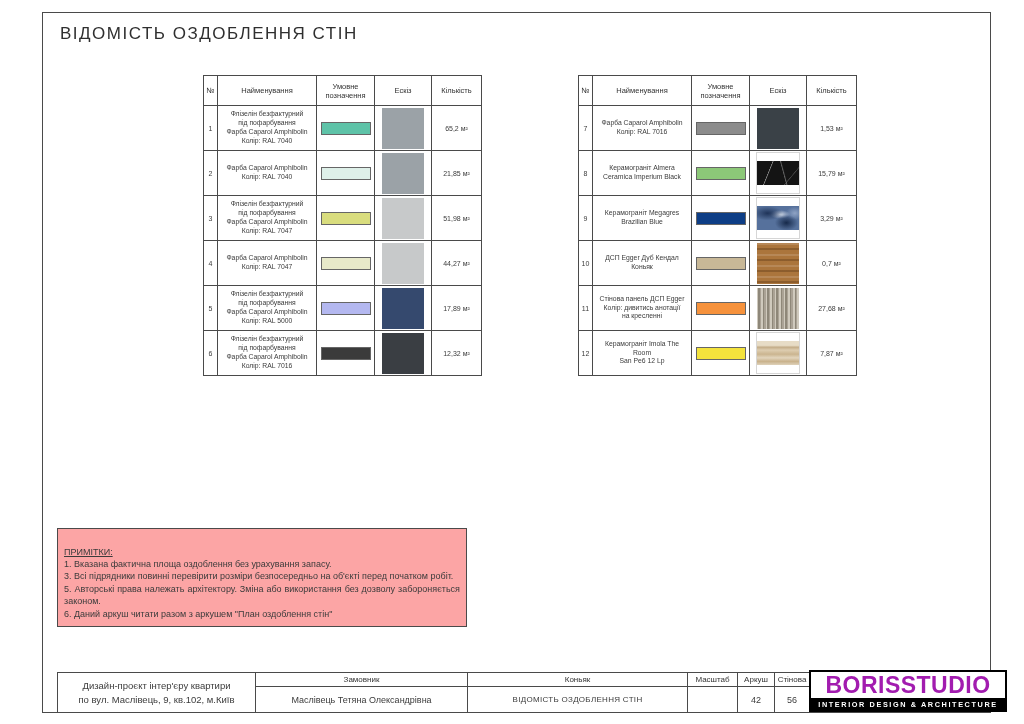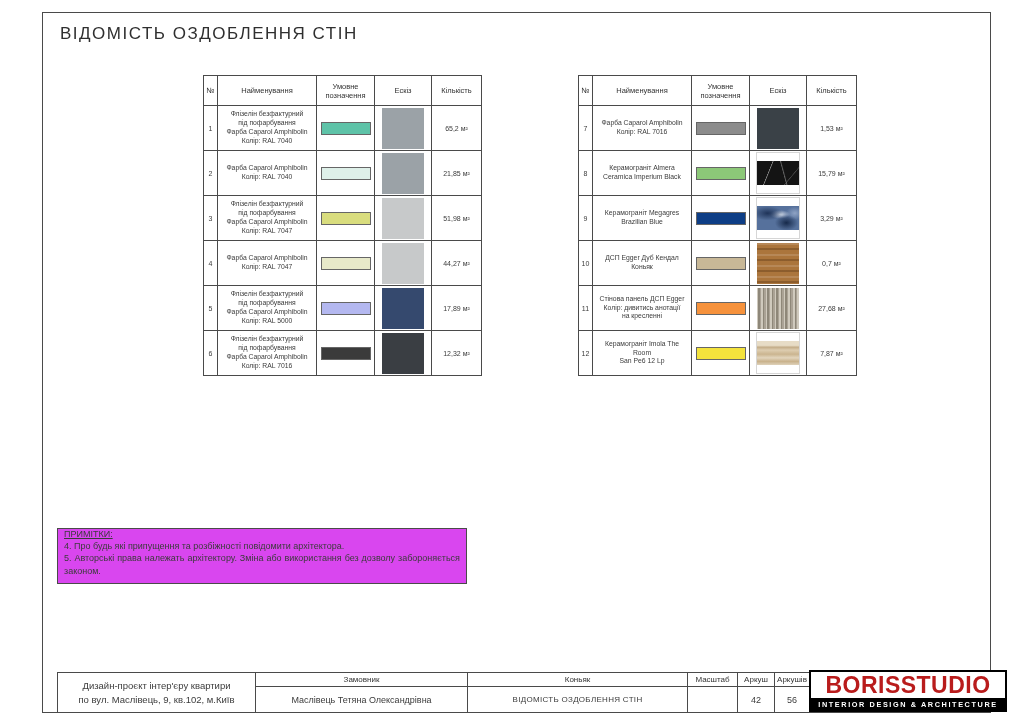--- a/index.html
+++ b/index.html
@@ -45,37 +45,37 @@
   .tex-slats { background-color:#b3ac9f;
     background-image:repeating-linear-gradient(90deg,
       #cfc9bd 0 1.5px, #8e8779 1.5px 3px, #aaa295 3px 4.5px); }
   .tex-stone-beige { background-color:#d9c8ab;
     background-image:linear-gradient(180deg,
       #e7dcc6 0 18%, #c4ad89 26%, #ddcdb0 38%, #cbb590 55%,
       #e2d5bd 70%, #c9b28c 85%, #dfd2ba 100%); }
 
   
   .notes-box { position:absolute; left:57px; top:528px; width:410px;
-    border:1px solid #4a4a4a; padding:0 6px 6px 6px; background:#d946ef; }
+    border:1px solid #4a4a4a; padding:18px 6px 6px 6px; background:#fca5a5; }
   .notes-title { font-size:9px; text-decoration:underline; margin-bottom:1px; }
   .note-line { font-size:9px; line-height:1.38; text-align:justify; }
 
   
   .tblock { position:absolute; left:57px; top:672px; border-collapse:collapse; table-layout:fixed; background:#fff; }
   .tblock td { border:1px solid #4a4a4a; text-align:center; vertical-align:middle; overflow:hidden; }
   .tb-head { height:14px; font-size:8px; color:#333; }
   .tb-val  { height:26px; font-size:9px; }
   .tb-project { font-size:9.5px; line-height:1.45; white-space:pre-line; }
   .tb-stage { font-size:8px; letter-spacing:.3px; }
 
   
   .logo-box { position:absolute; left:809px; top:670px; width:198px; height:42px;
     border:2px solid #000; background:#fff; display:flex; flex-direction:column; }
   .logo-name { flex:1; display:flex; align-items:center; justify-content:center;
-    font-size:23px; font-weight:bold; letter-spacing:.5px; color:#b91c1c; line-height:1; }
+    font-size:23px; font-weight:bold; letter-spacing:.5px; color:#a21caf; line-height:1; }
   .logo-tagline { height:12px; background:#000; color:#fff; font-size:7.3px;
     letter-spacing:1.6px; display:flex; align-items:center; justify-content:center; font-weight:bold; }
 </style>
 </head>
 <body>
 
 <div class="sheet-frame"></div>
 <div class="sheet-title">ВІДОМІСТЬ ОЗДОБЛЕННЯ СТІН</div>
 
 <table class="mtable left">
@@ -270,43 +270,45 @@
           </span>
         </td>
     <td class="c-qty">7,87 м²</td>
   </tr>
     </tbody>
 </table>
 
 <div class="notes-box">
   <div class="notes-title">ПРИМІТКИ:</div>
   <div id="notes-list">
-      <div class="note-line">4. Про будь які припущення та розбіжності повідомити архітектора.</div>
+      <div class="note-line">1.  Вказана фактична площа оздоблення без урахування запасу.</div>
+      <div class="note-line">3. Всі підрядники повинні перевірити розміри безпосередньо на об'єкті перед початком робіт.</div>
       <div class="note-line">5. Авторські права належать архітектору. Зміна або використання без дозволу забороняється законом.</div>
+      <div class="note-line">6. Даний аркуш читати разом з аркушем "План оздоблення стін"</div>
     </div>
 </div>
 
 <table class="tblock">
   <colgroup>
       <col style="width:198px">
       <col style="width:212px">
       <col style="width:220px">
       <col style="width:50px">
       <col style="width:37px">
       <col style="width:35px">
     </colgroup>
   <tbody>
       <tr>
     <td rowspan="2" class="tb-project">Дизайн-проєкт інтер'єру квартири
 по вул. Маслівець, 9, кв.102, м.Київ</td>
     <td class="tb-head">Замовник</td>
     <td class="tb-head">Коньяк</td>
     <td class="tb-head">Масштаб</td>
     <td class="tb-head">Аркуш</td>
-    <td class="tb-head">Аркушів</td>
+    <td class="tb-head">Стінова</td>
   </tr>
   <tr>
     <td class="tb-val">Маслівець Тетяна Олександрівна</td>
     <td class="tb-val tb-stage">ВІДОМІСТЬ ОЗДОБЛЕННЯ СТІН</td>
     <td class="tb-val"></td>
     <td class="tb-val">42</td>
     <td class="tb-val">56</td>
   </tr>
 </tbody>
   </table>

